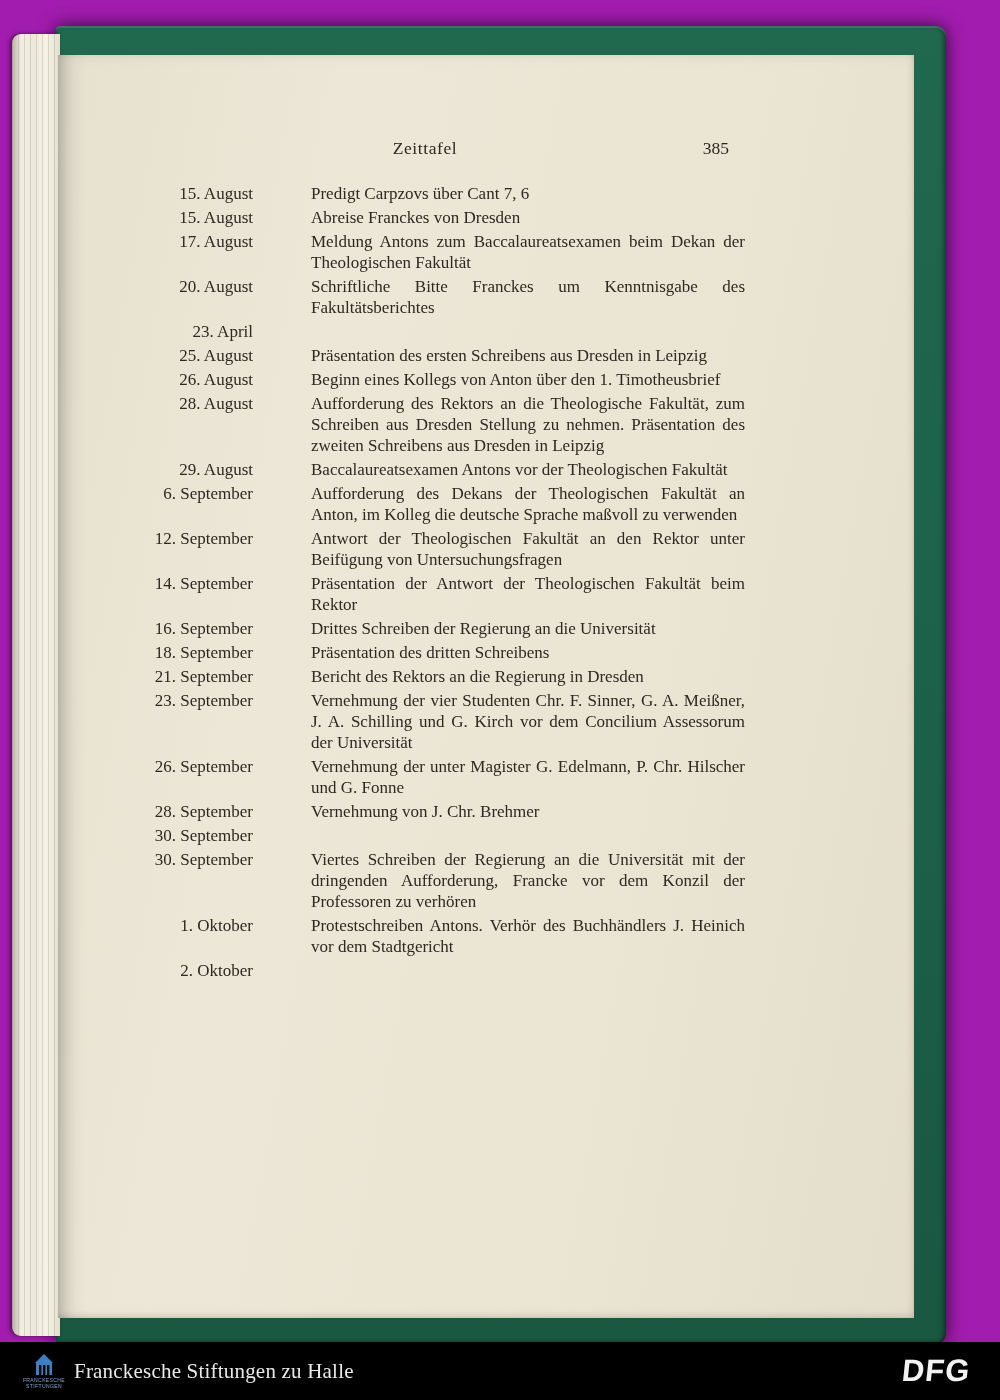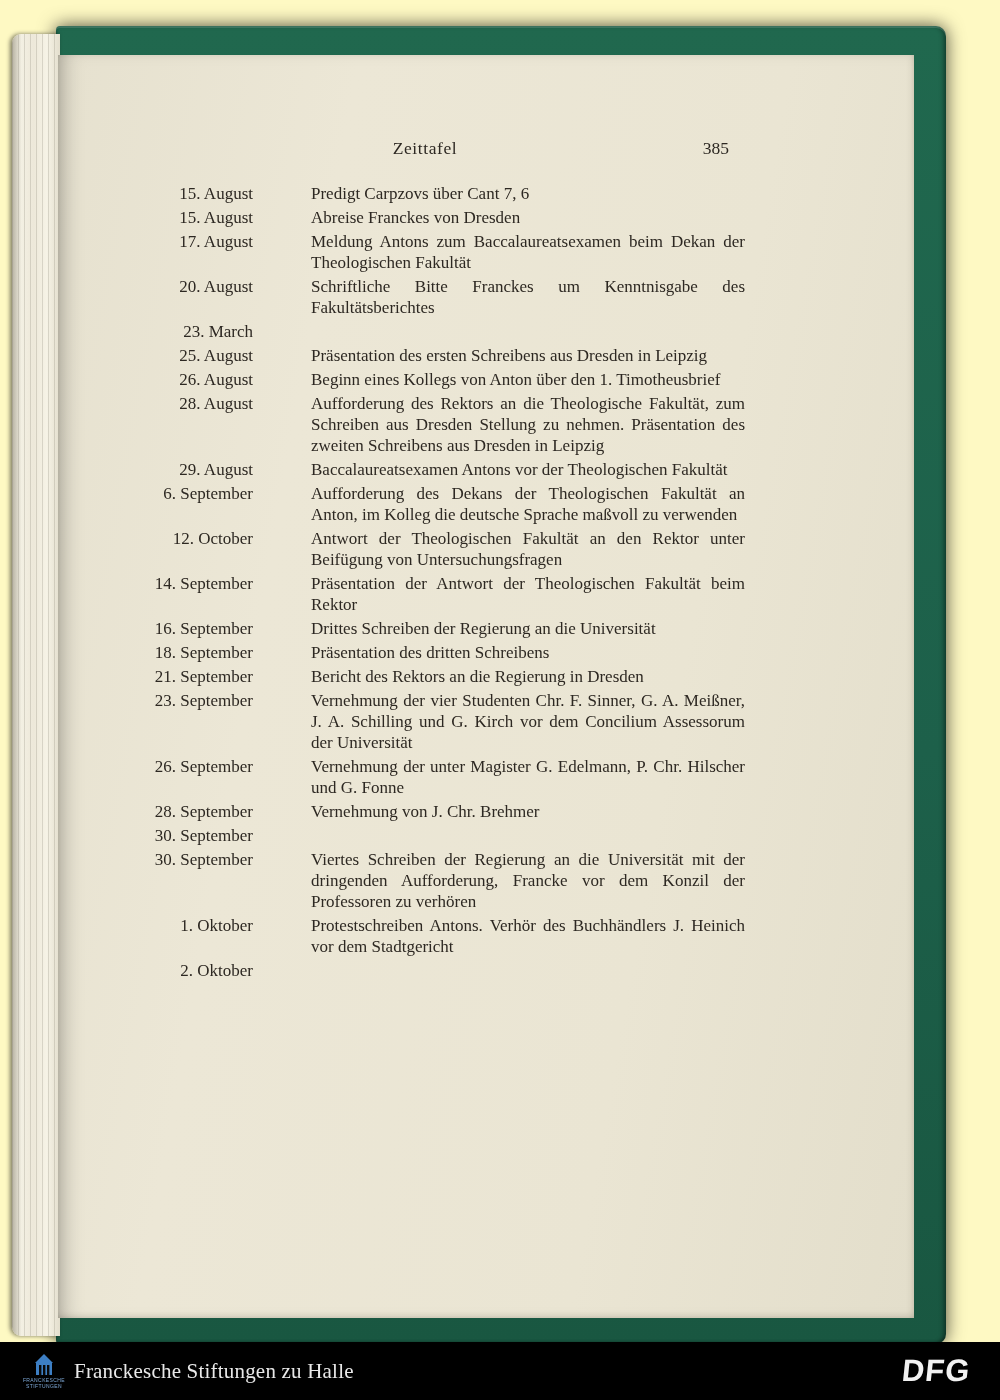--- a/index.html
+++ b/index.html
@@ -1,21 +1,21 @@
 <!DOCTYPE html>
 <html lang="de" style="--cover_green: #20684e; --page_cream: #eae5d3; --ink: #2d2822; --logo_blue: #3d7fc4;"><head>
 <meta charset="utf-8">
 <style>
   html,body{margin:0;padding:0;}
   body{
     width:1000px;height:1400px;position:relative;overflow:hidden;
     background:#040404;
     font-family:"Liberation Serif","DejaVu Serif",serif;
   }
-  .scene{position:absolute;inset:0;background:#fef9c3;}
+  .scene{position:absolute;inset:0;background:#a21caf;}
 
   
   .cover{
     position:absolute;left:56px;top:26px;width:890px;height:1318px;
     background:linear-gradient(180deg, var(--cover_green,#20684e) 0%, #1d604a 55%, #195741 100%);
     border-radius:4px 10px 10px 4px;
     box-shadow:inset 0 2px 0 rgba(255,255,255,.14),
                inset -3px 0 4px rgba(0,0,0,.3),
                inset 0 -2px 3px rgba(0,0,0,.3),
                0 0 18px rgba(0,0,0,.7);
@@ -99,21 +99,21 @@
         </div>
         <div class="entry">
           <div class="entry-date">17. August</div>
           <div class="entry-text">Meldung Antons zum Baccalaureatsexamen beim Dekan der Theologischen Fakultät</div>
         </div>
         <div class="entry">
           <div class="entry-date">20. August</div>
           <div class="entry-text">Schriftliche Bitte Franckes um Kenntnisgabe des Fakultätsberichtes</div>
         </div>
         <div class="entry">
-          <div class="entry-date">23. March</div>
+          <div class="entry-date">23. April</div>
         </div>
         <div class="entry">
           <div class="entry-date">25. August</div>
           <div class="entry-text">Präsentation des ersten Schreibens aus Dresden in Leipzig</div>
         </div>
         <div class="entry">
           <div class="entry-date">26. August</div>
           <div class="entry-text">Beginn eines Kollegs von Anton über den 1. Timotheusbrief</div>
         </div>
         <div class="entry">
@@ -122,21 +122,21 @@
         </div>
         <div class="entry">
           <div class="entry-date">29. August</div>
           <div class="entry-text">Baccalaureatsexamen Antons vor der Theologischen Fakultät</div>
         </div>
         <div class="entry">
           <div class="entry-date">6. September</div>
           <div class="entry-text">Aufforderung des Dekans der Theologischen Fakultät an Anton, im Kolleg die deutsche Sprache maßvoll zu verwenden</div>
         </div>
         <div class="entry">
-          <div class="entry-date">12. October</div>
+          <div class="entry-date">12. September</div>
           <div class="entry-text">Antwort der Theologischen Fakultät an den Rektor unter Beifügung von Untersuchungsfragen</div>
         </div>
         <div class="entry">
           <div class="entry-date">14. September</div>
           <div class="entry-text">Präsentation der Antwort der Theologischen Fakultät beim Rektor</div>
         </div>
         <div class="entry">
           <div class="entry-date">16. September</div>
           <div class="entry-text">Drittes Schreiben der Regierung an die Universität</div>
         </div>

